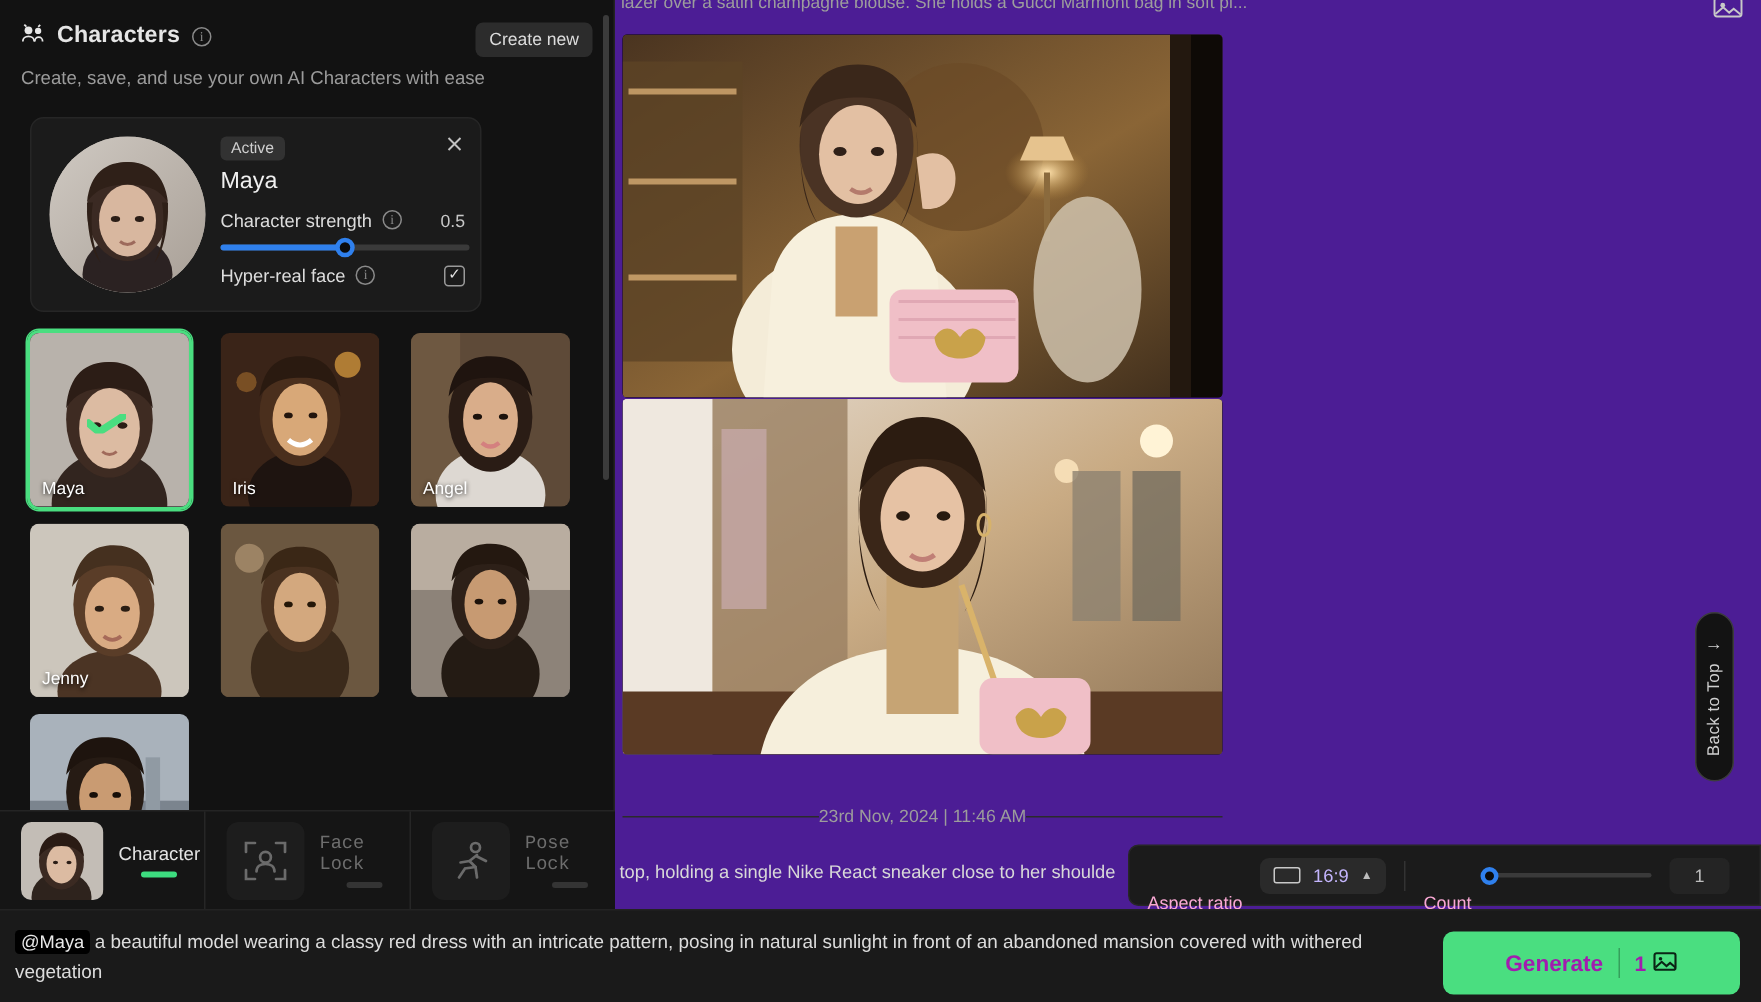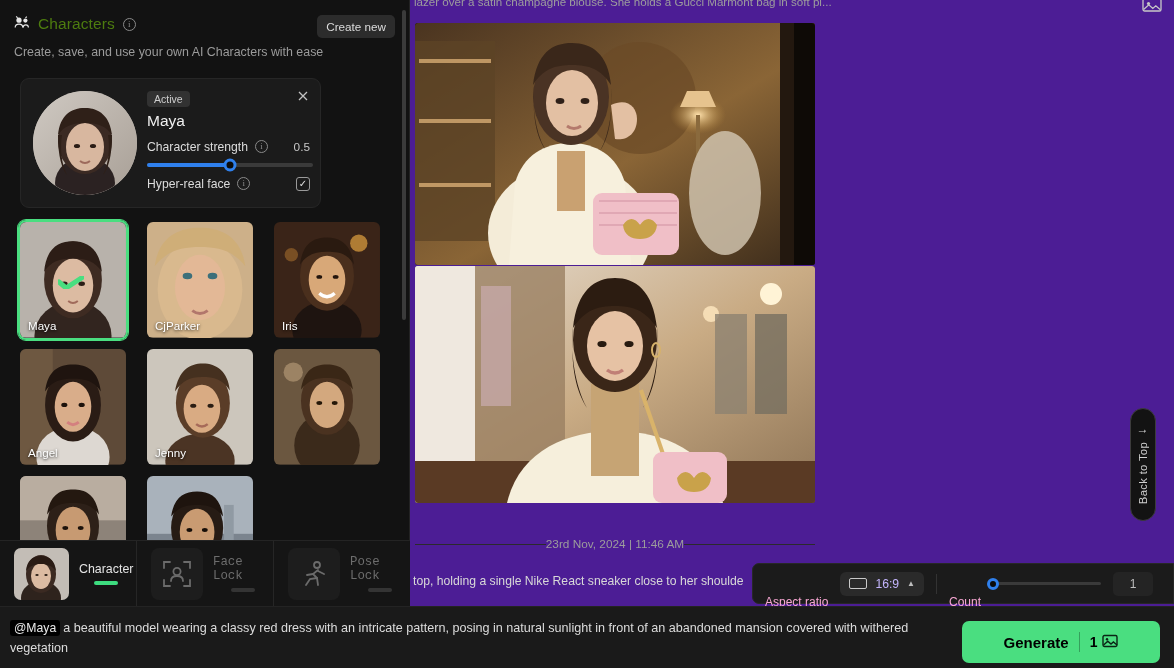--- a/index.html
+++ b/index.html
@@ -21,21 +21,21 @@
     overflow: hidden;
   }
   .sb-head {
     padding: 12px 14px 0 14px;
   }
   .sb-title-row {
     display: flex; align-items: center; gap: 8px;
     height: 24px;
   }
   .sb-title {
-    font-size: 15.5px; font-weight: normal; color: #4d7c0f;
+    font-size: 15.5px; font-weight: bold; color: #e5e5e5;
     letter-spacing: .1px;
   }
   .info-ico {
     display: inline-flex; align-items: center; justify-content: center;
     width: 13px; height: 13px; border-radius: 50%;
     border: 1px solid #8a8a8a; color: #8a8a8a;
     font-size: 9px; line-height: 1; font-family: "Liberation Serif", serif;
     flex: 0 0 auto;
   }
   .sb-sub {
@@ -251,21 +251,21 @@
     color: #dcdcdc;
   }
   .mention {
     background: #000; color: #e9e9e9;
     border-radius: 3px; padding: 1px 4px; margin-right: 3px;
     font-size: 12.2px;
   }
   #generate-btn {
     position: absolute; right: 14px; top: 14px;
     width: 198px; height: 42px; border-radius: 7px;
-    background: #4ade80; color: #000000; border: none;
+    background: #4ade80; color: #a21caf; border: none;
     display: flex; align-items: center; justify-content: center; gap: 10px;
     font-size: 15px; font-weight: bold; cursor: pointer;
     font-family: "Liberation Sans", sans-serif;
   }
   #generate-btn .gsep { width: 1px; height: 20px; background: rgba(0,0,0,.28); }
   #generate-btn .gcount { display: flex; align-items: center; gap: 5px; font-size: 14px; }
 </style>
 </head>
 <body>
 
@@ -352,32 +352,20 @@
           <ellipse cx="46" cy="64" rx="3.4" ry="2.3" fill="#2b1d16"></ellipse>
           <ellipse cx="64" cy="64" rx="3.4" ry="2.3" fill="#2b1d16"></ellipse>
           <path d="M50 82q5 4 10 0" stroke="#a06a5b" stroke-width="2" fill="none"></path>
         </svg>
         <svg class="check-mark" viewBox="0 0 26 13">
           <path d="M1 6 L8 12 L25 1" stroke="#4ade80" stroke-width="5" fill="none" stroke-linecap="round"></path>
         </svg>
         <span class="char-label">Maya</span>
       </div>
 
-      <div class="char-tile">
-        <svg class="char-thumb" viewBox="0 0 110 120" preserveAspectRatio="none">
-          <rect width="110" height="120" fill="#cdb089"></rect>
-          <ellipse cx="55" cy="70" rx="44" ry="52" fill="#d9b98e"></ellipse>
-          <ellipse cx="55" cy="68" rx="26" ry="34" fill="#e3b896"></ellipse>
-          <path d="M8 46c4-30 24-40 47-40s43 10 47 40c-12-16-28-20-47-20S20 30 8 46z" fill="#cfae78"></path>
-          <ellipse cx="42" cy="56" rx="5" ry="3.4" fill="#3c6f7a"></ellipse>
-          <ellipse cx="68" cy="56" rx="5" ry="3.4" fill="#3c6f7a"></ellipse>
-          <path d="M47 92q8 6 16 0" stroke="#b2766c" stroke-width="3" fill="none"></path>
-        </svg>
-        <span class="char-label">CjParker</span>
-      </div>
 
       <div class="char-tile">
         <svg class="char-thumb" viewBox="0 0 110 120" preserveAspectRatio="none">
           <rect width="110" height="120" fill="#3a2418"></rect>
           <circle cx="88" cy="22" r="9" fill="#d79a3e" opacity=".75"></circle>
           <circle cx="18" cy="34" r="7" fill="#b87a30" opacity=".5"></circle>
           <ellipse cx="55" cy="112" rx="36" ry="30" fill="#1e1410"></ellipse>
           <ellipse cx="55" cy="56" rx="28" ry="36" fill="#4a2f1d"></ellipse>
           <ellipse cx="55" cy="60" rx="19" ry="25" fill="#d8a878"></ellipse>
           <path d="M27 44c3-22 14-28 28-28s25 7 28 28c-7-11-15-13-28-13s-21 3-28 13z" fill="#2a1a10"></path>

